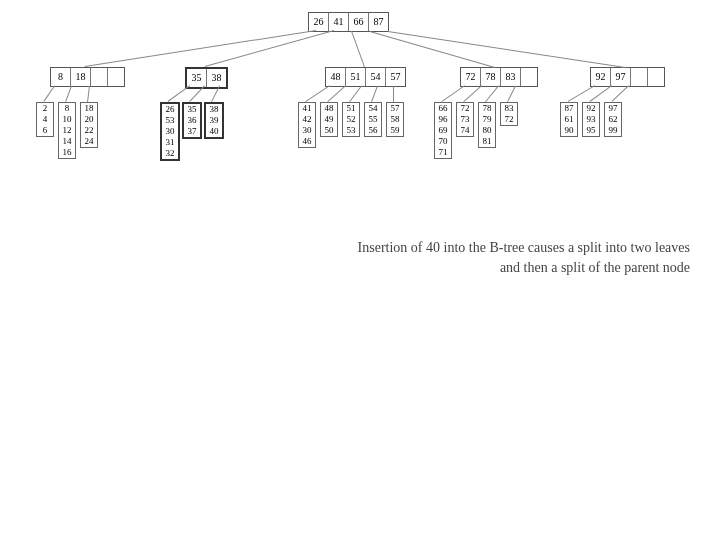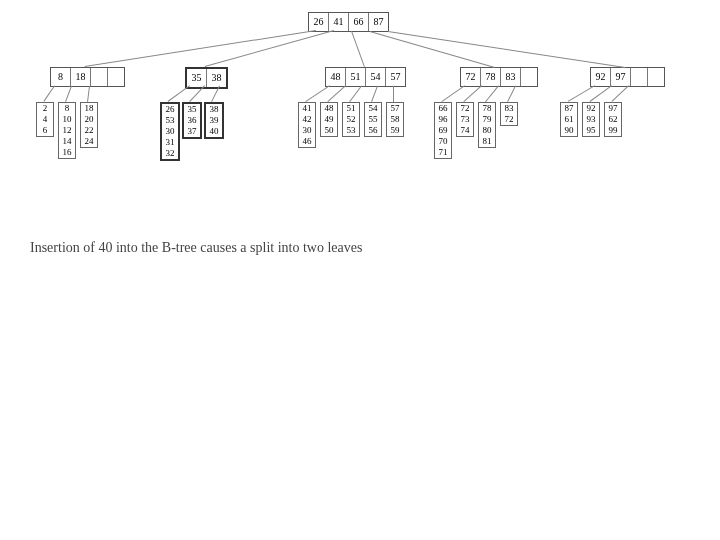--- a/index.html
+++ b/index.html
@@ -35,21 +35,21 @@
   
   .figure {
     position: relative;
     width: 660px;
     height: 220px;
     margin: 0 auto;
   }
 
   
   .caption {
-    text-align: left;
+    text-align: right;
     font-family: Georgia, "Times New Roman", serif;
     font-size: 14px;
     color: #444;
     margin-top: 6px;
     line-height: 1.4;
   }
 
   
   .hnode {
     position: absolute;
@@ -255,14 +255,15 @@
       <div class="ln" style="left: 452px; top: 74px; width: 24.0832px; transform: rotate(138.366deg);"></div>
       <div class="ln" style="left: 469px; top: 74px; width: 20.6155px; transform: rotate(129.094deg);"></div>
       <div class="ln" style="left: 486px; top: 74px; width: 17.8885px; transform: rotate(116.565deg);"></div>
       <div class="ln" style="left: 565px; top: 74px; width: 31.3847px; transform: rotate(149.349deg);"></div>
       <div class="ln" style="left: 582px; top: 74px; width: 27.2029px; transform: rotate(143.973deg);"></div>
       <div class="ln" style="left: 599px; top: 74px; width: 23.3452px; transform: rotate(136.736deg);"></div>
     </div>
 
   <div class="caption">
     <span>Insertion of 40 into the B-tree causes a split into two leaves</span><br>
+    <span>and then a split of the parent node</span>
   </div>
 </div>
 
 </body></html>

